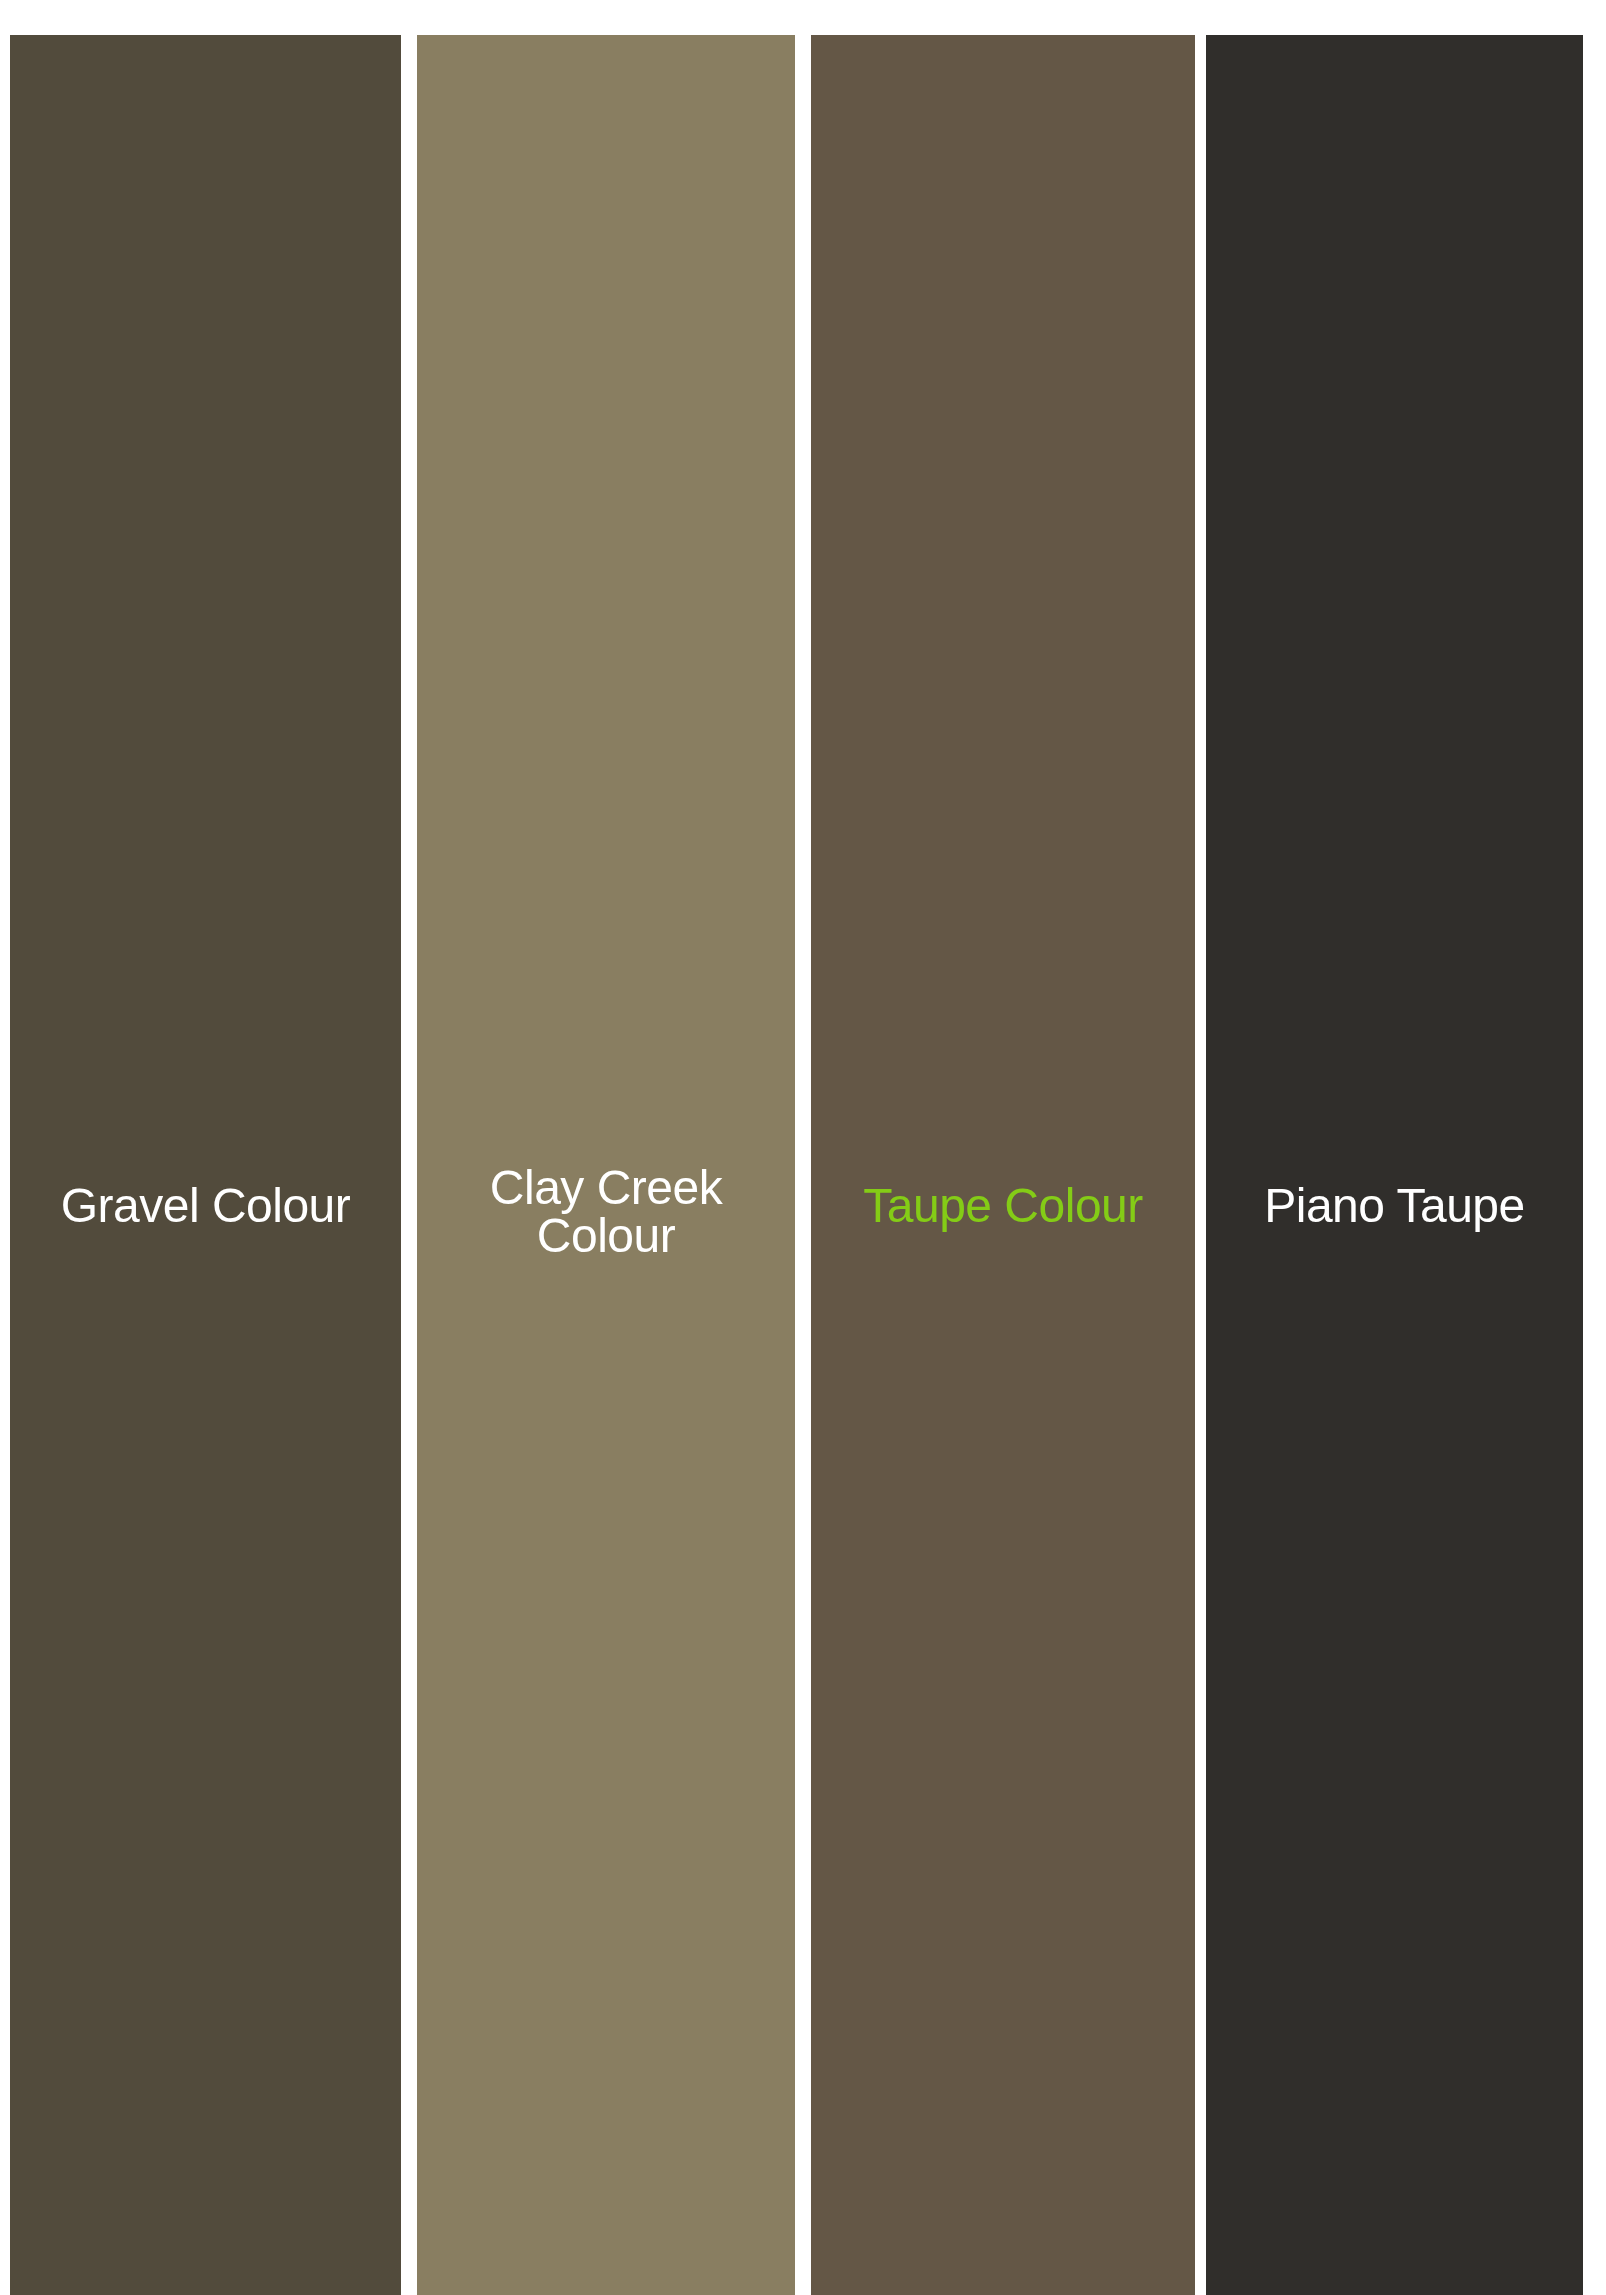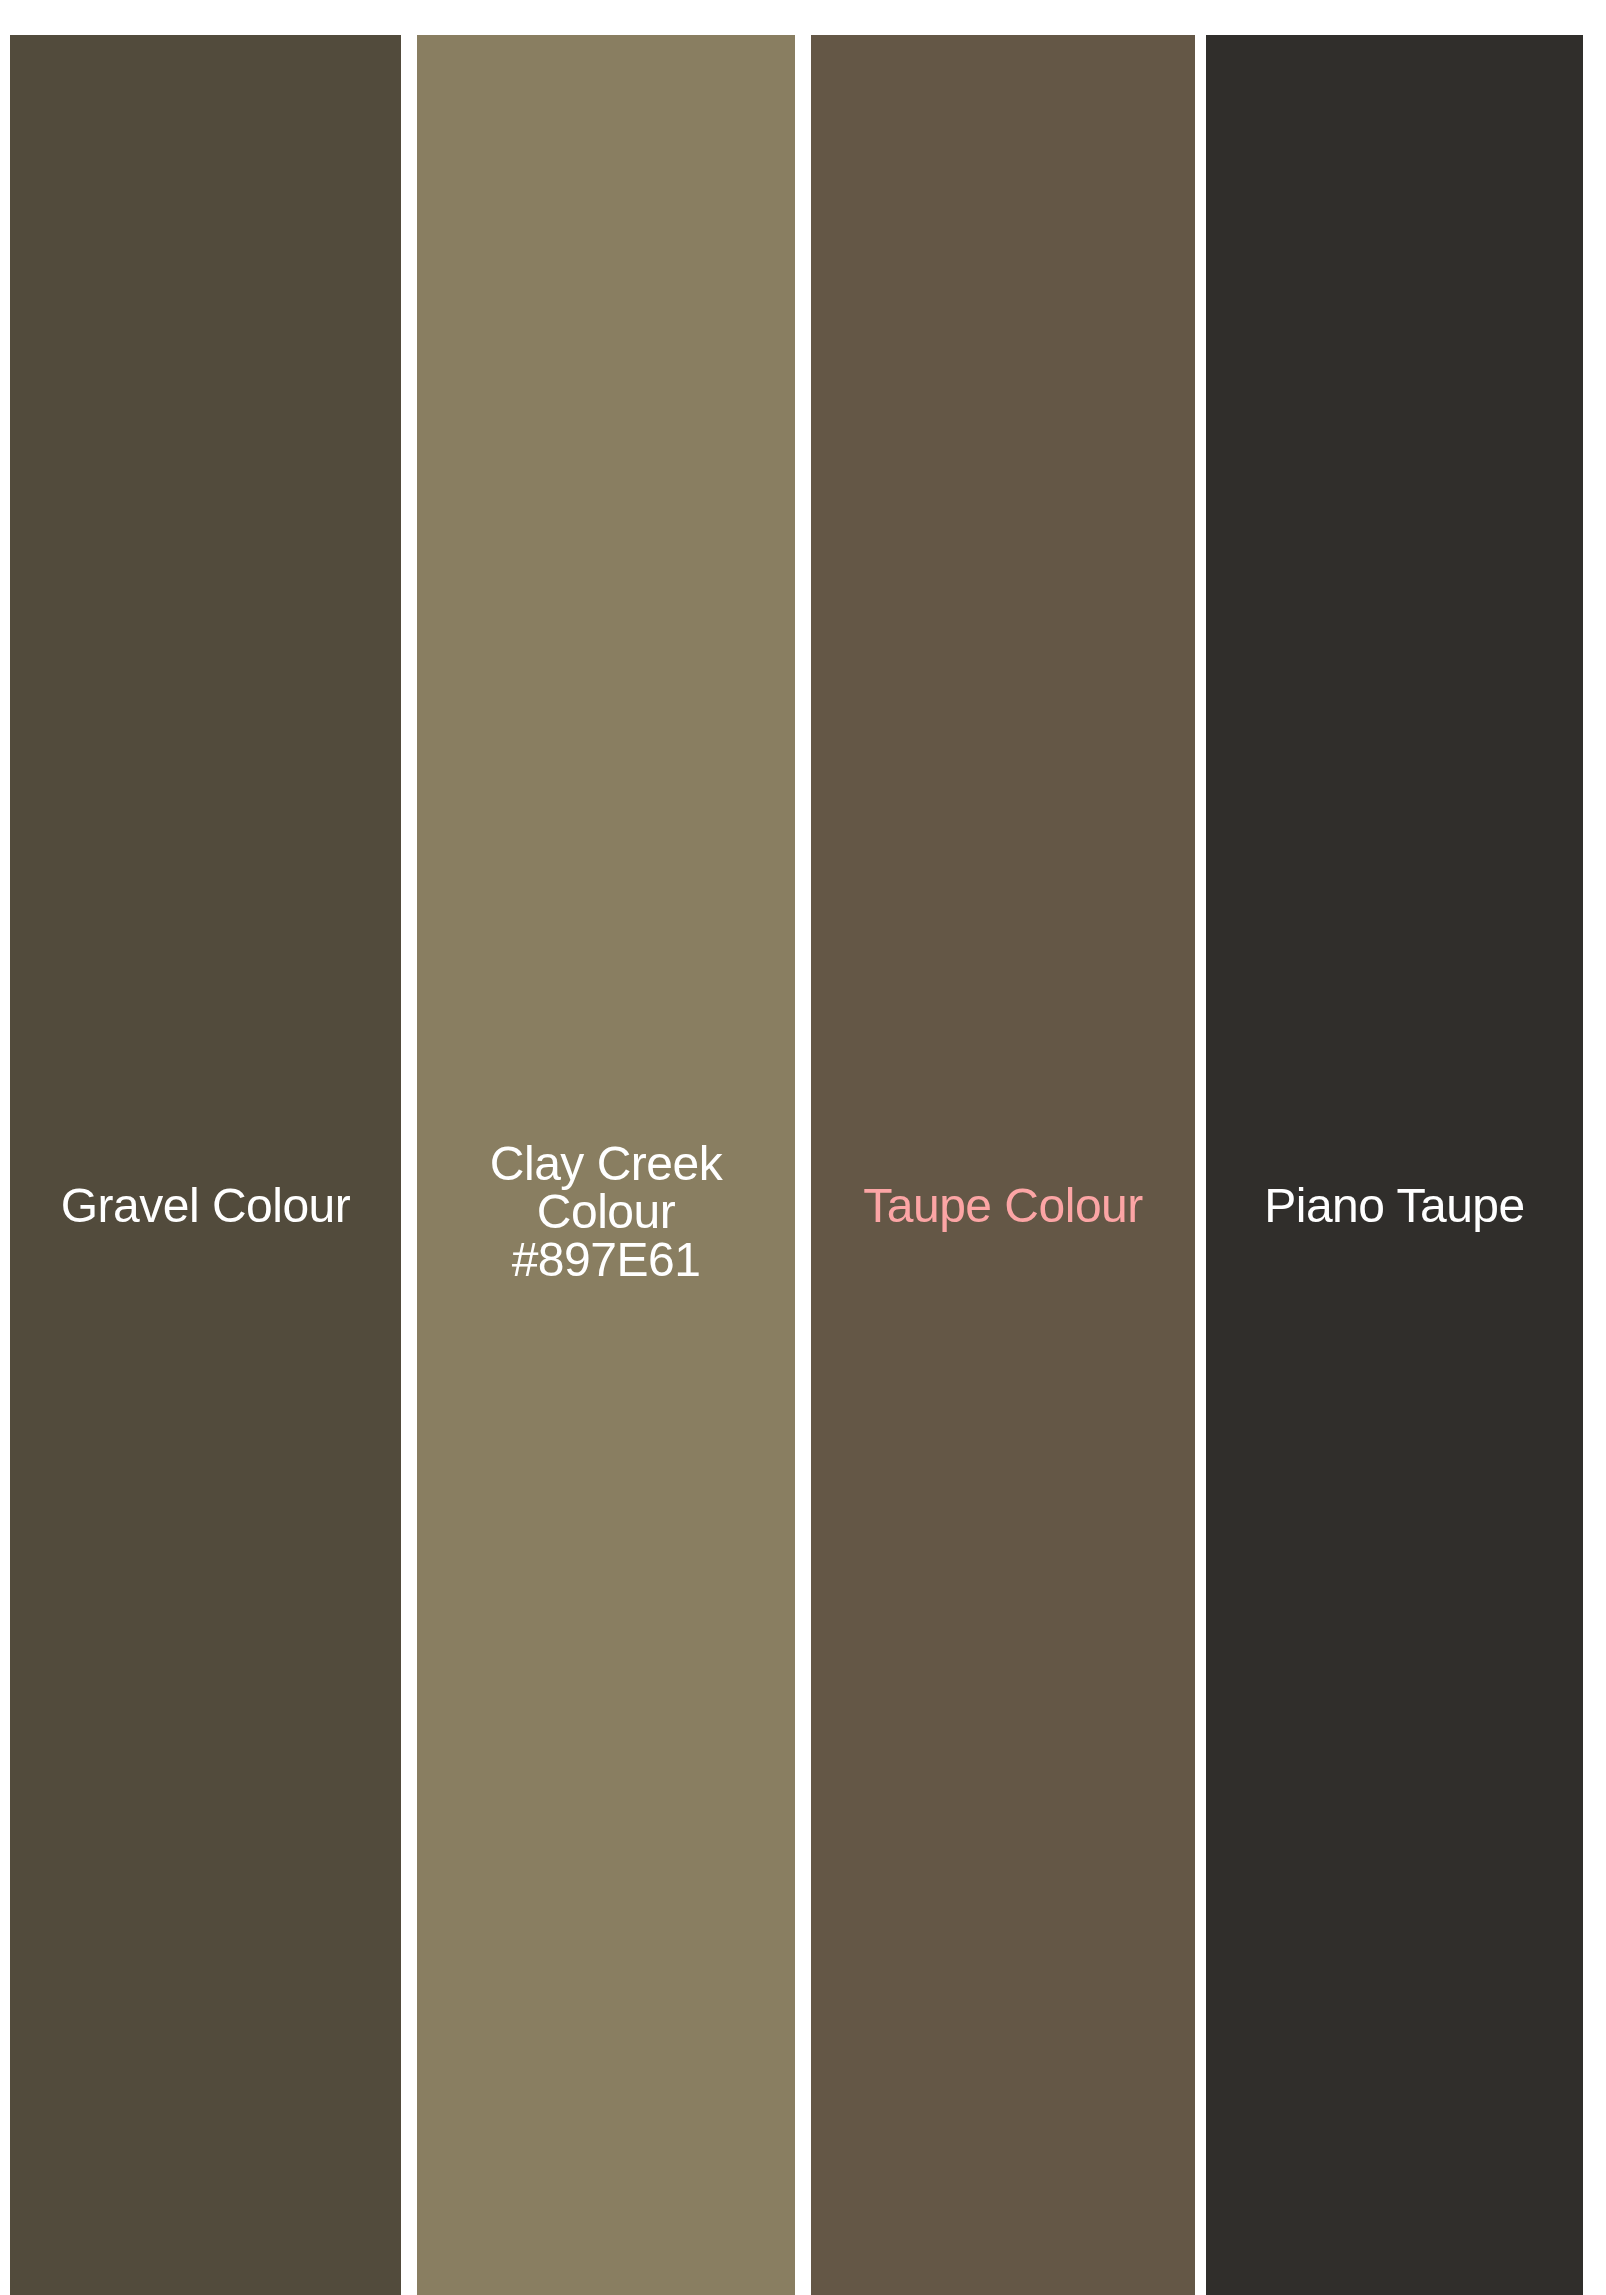--- a/index.html
+++ b/index.html
@@ -66,26 +66,25 @@
   <div class="swatch swatch-1" style="background-color: rgb(82, 75, 60);">
     <div class="swatch-label text-light" style="color: rgb(255, 255, 255);">
       <span class="line">Gravel Colour</span>
     </div>
   </div>
 
   <div class="swatch swatch-2" style="background-color: rgb(137, 126, 97);">
     <div class="swatch-label text-light" style="color: rgb(255, 255, 255); margin-top: 12px;">
       <span class="line">Clay Creek</span>
       <span class="line">Colour</span>
-      <span class="line">#897E61</span>
     </div>
   </div>
 
   <div class="swatch swatch-3" style="background-color: rgb(100, 87, 70);">
-    <div class="swatch-label text-dark" style="color: #fca5a5;">
+    <div class="swatch-label text-dark" style="color: #84cc16;">
       <span class="line">Taupe Colour</span>
     </div>
   </div>
 
   <div class="swatch swatch-4" style="background-color: rgb(48, 46, 43);">
     <div class="swatch-label text-light" style="color: rgb(255, 255, 255);">
       <span class="line">Piano Taupe</span>
     </div>
   </div>
 

